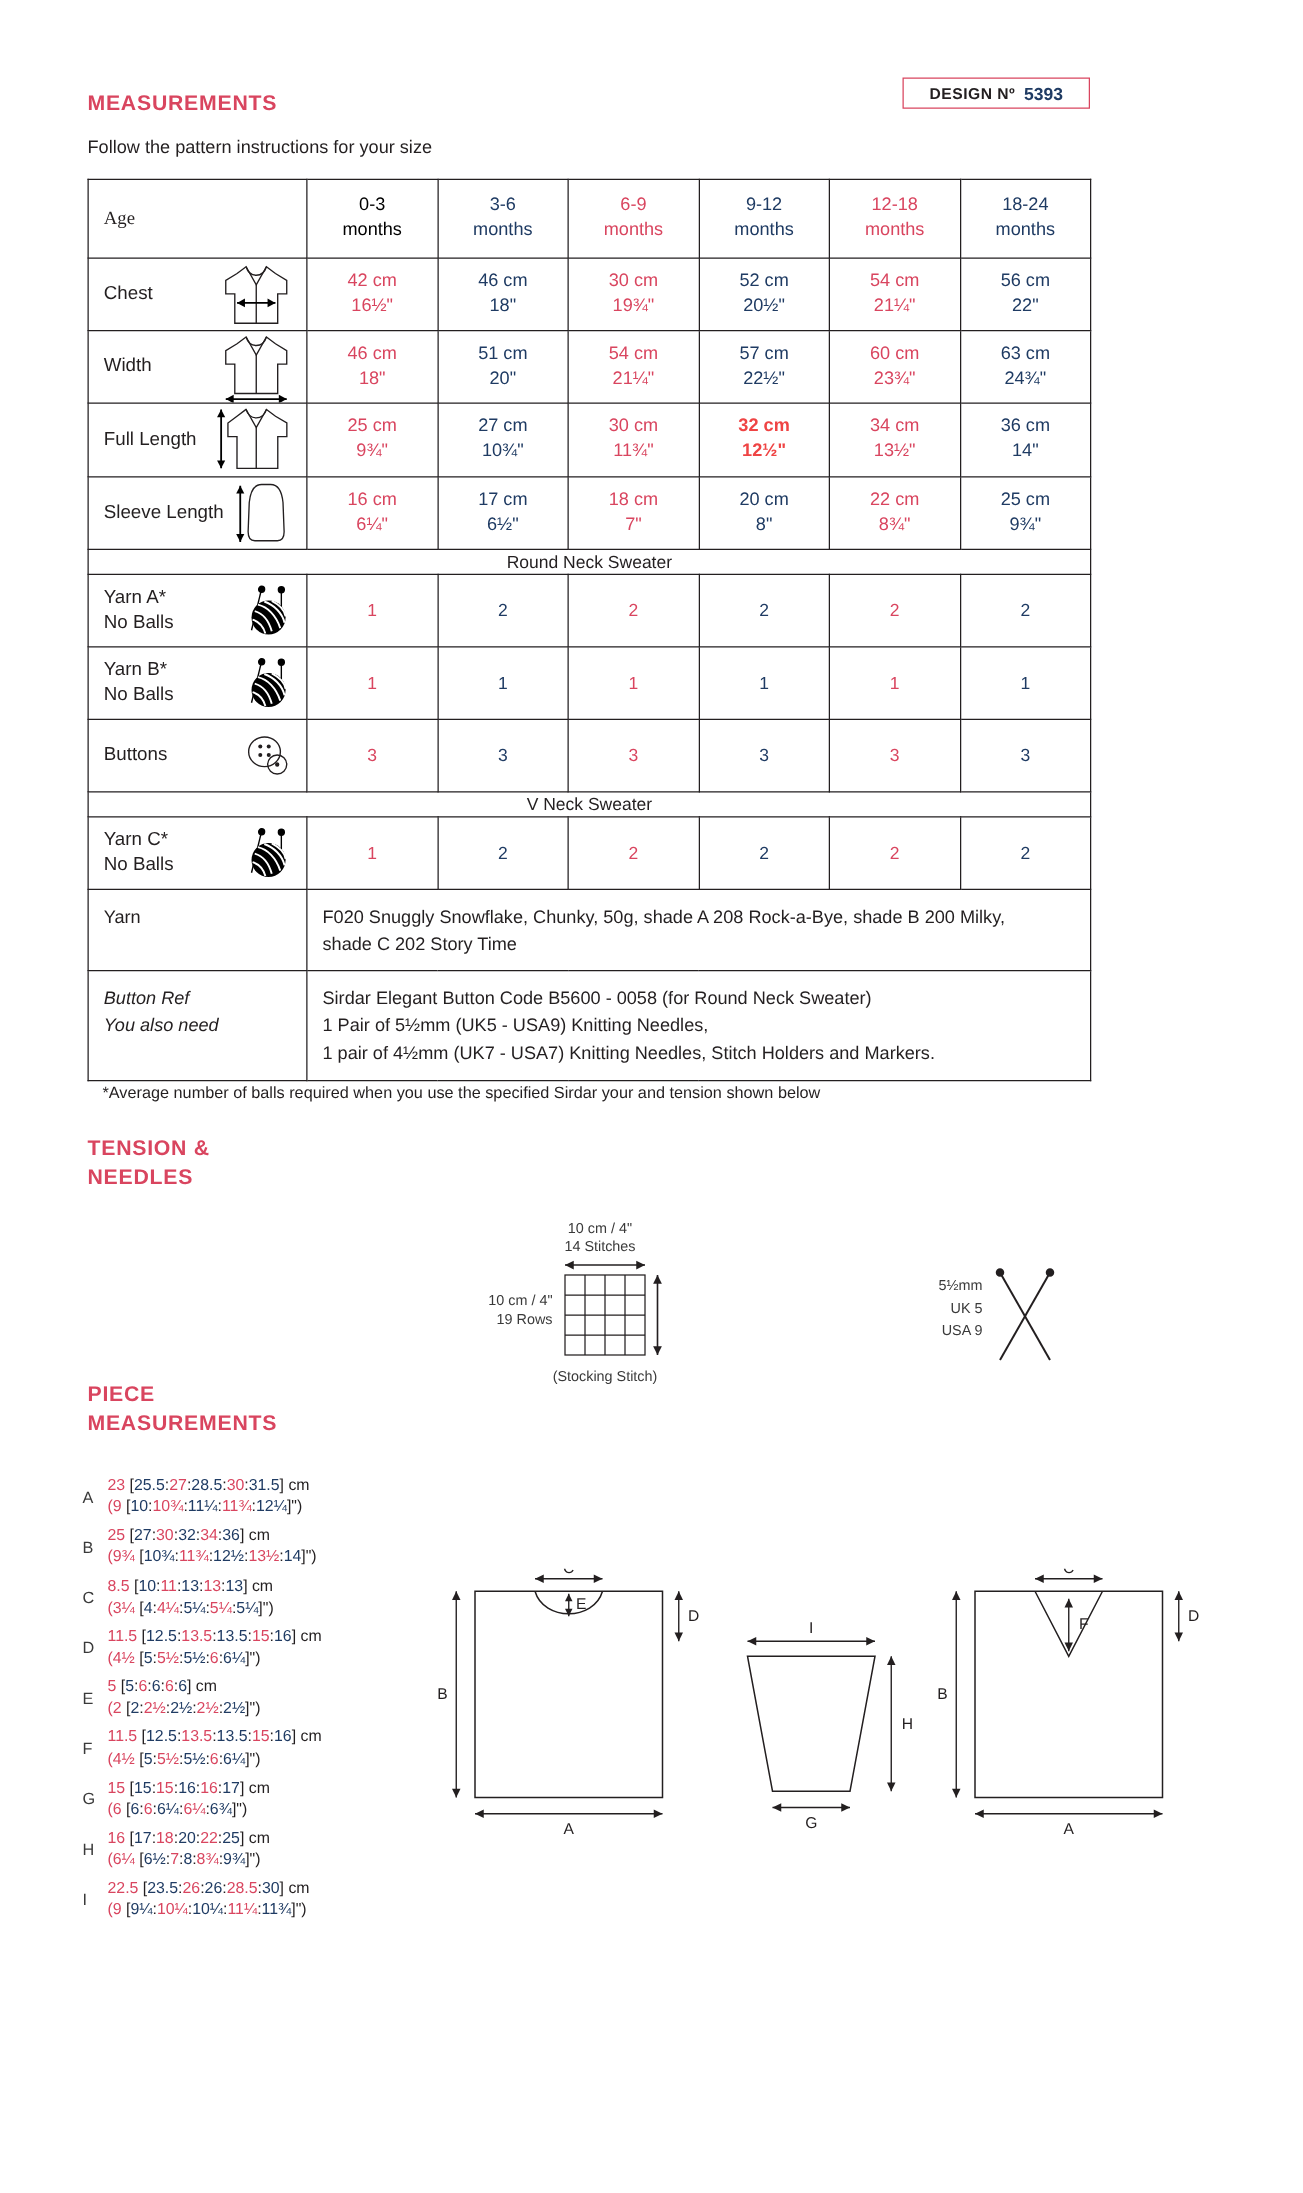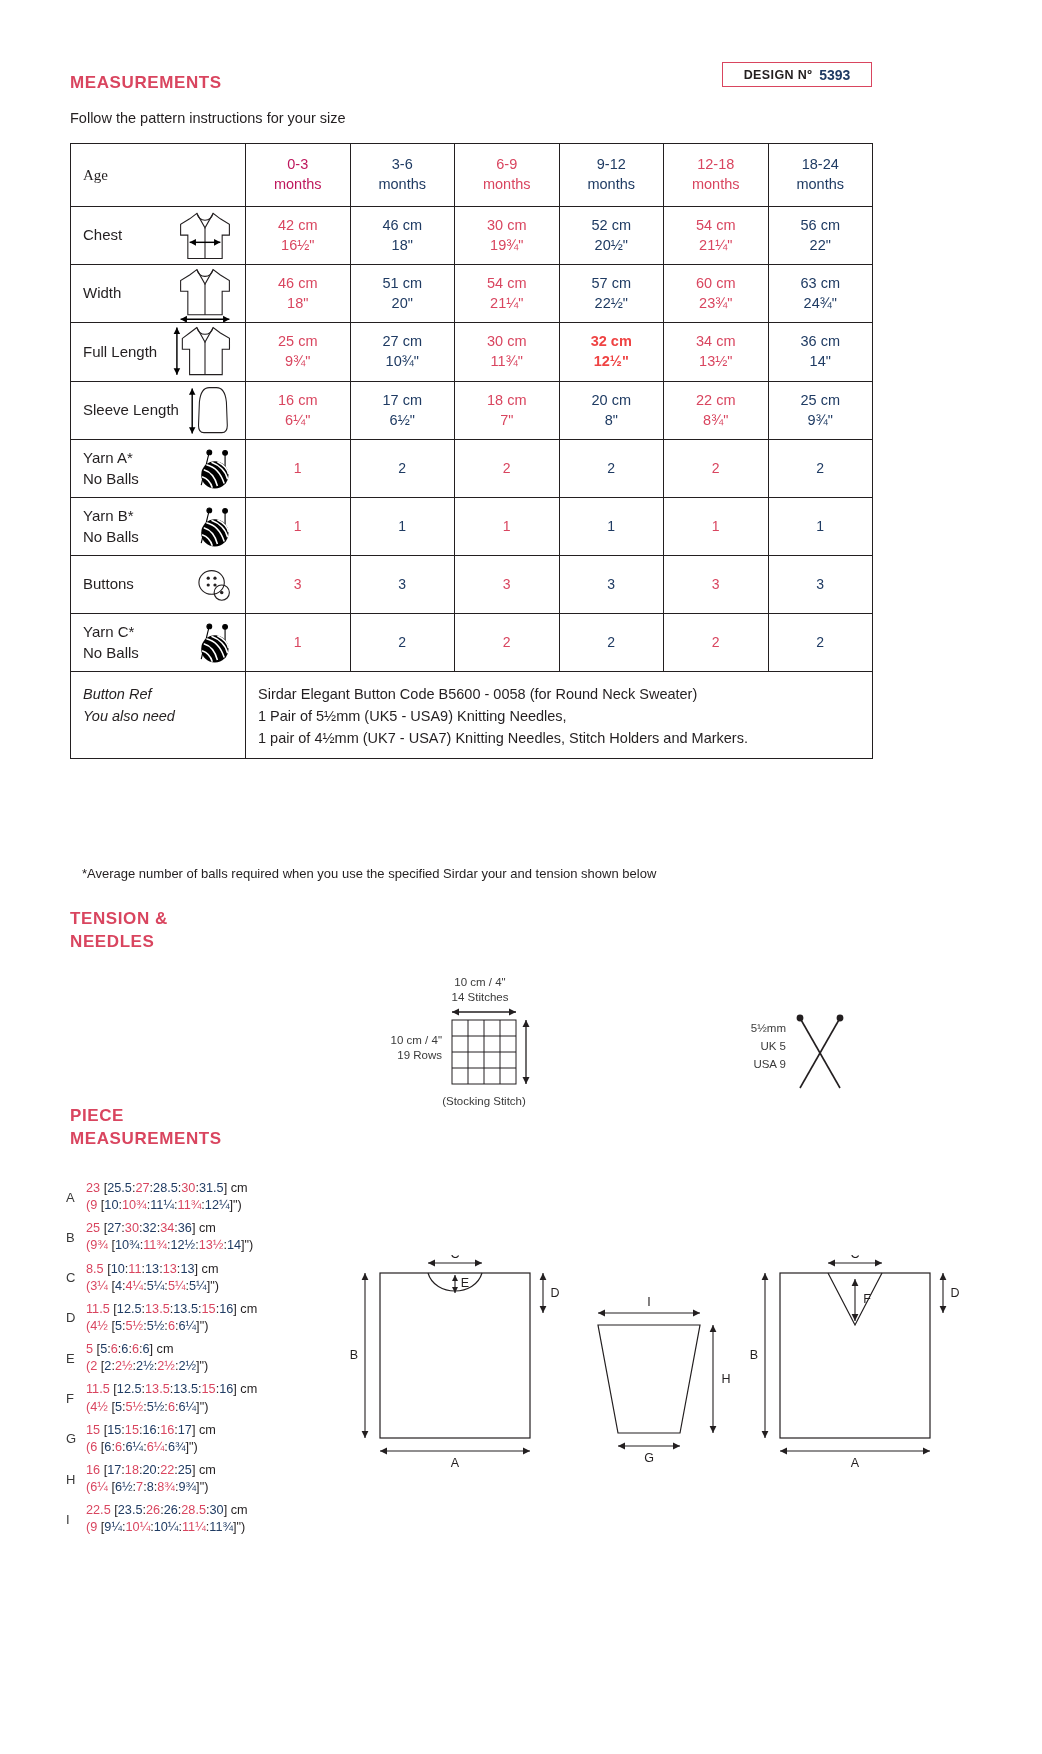--- a/index.html
+++ b/index.html
@@ -130,21 +130,21 @@
       <col class="col-size">
       <col class="col-size">
       <col class="col-size">
     <col class="col-size">
       <col class="col-size">
       <col class="col-size">
   </colgroup>
   <tbody id="table-body">
       <tr>
         <td class="lbl" style="height: 63px; font-family: Liberation Serif, serif;"><span>Age</span></td>
-        <td style="color: #be185d;">
+        <td style="color: #000000;">
           <span class="cm">0-3</span>
           <span class="inch">months</span>
         </td>
         <td style="color: rgb(31, 59, 99);">
           <span class="cm">3-6</span>
           <span class="inch">months</span>
         </td>
         <td style="color: rgb(217, 69, 95);">
           <span class="cm">6-9</span>
           <span class="inch">months</span>
@@ -332,20 +332,23 @@
           <span class="inch">8"</span>
         </td>
         <td style="color: rgb(217, 69, 95);">
           <span class="cm">22 cm</span>
           <span class="inch">8¾"</span>
         </td>
         <td style="color: rgb(31, 59, 99);">
           <span class="cm">25 cm</span>
           <span class="inch">9¾"</span>
         </td>
+      </tr>
+      <tr class="section-row">
+        <td colspan="7">Round Neck Sweater</td>
       </tr>
       <tr>
         <td class="lbl" style="height: 58px;">
           <div class="rowlabel-wrap">
             <span class="rowlabel-text">Yarn A*<br>No Balls</span>
             <span class="icon-slot">
               <svg viewBox="0 0 54 54" width="46" height="46">
                 <g stroke="#000" stroke-width="1.3" fill="none">
                   <line x1="12" y1="46" x2="21" y2="9"></line>
                   <circle cx="21.5" cy="7.5" r="2.8" fill="#000"></circle>
@@ -427,20 +430,23 @@
             </span>
           </div>
         </td>
         <td style="color: rgb(217, 69, 95);"><span>3</span></td>
         <td style="color: rgb(31, 59, 99);"><span>3</span></td>
         <td style="color: rgb(217, 69, 95);"><span>3</span></td>
         <td style="color: rgb(31, 59, 99);"><span>3</span></td>
         <td style="color: rgb(217, 69, 95);"><span>3</span></td>
         <td style="color: rgb(31, 59, 99);"><span>3</span></td>
       </tr>
+      <tr class="section-row">
+        <td colspan="7">V Neck Sweater</td>
+      </tr>
       <tr>
         <td class="lbl" style="height: 58px;">
           <div class="rowlabel-wrap">
             <span class="rowlabel-text">Yarn C*<br>No Balls</span>
             <span class="icon-slot">
               <svg viewBox="0 0 54 54" width="46" height="46">
                 <g stroke="#000" stroke-width="1.3" fill="none">
                   <line x1="12" y1="46" x2="21" y2="9"></line>
                   <circle cx="21.5" cy="7.5" r="2.8" fill="#000"></circle>
                   <line x1="40" y1="44" x2="40" y2="10"></line>
@@ -459,20 +465,27 @@
               </svg>
             </span>
           </div>
         </td>
         <td style="color: rgb(217, 69, 95);"><span>1</span></td>
         <td style="color: rgb(31, 59, 99);"><span>2</span></td>
         <td style="color: rgb(217, 69, 95);"><span>2</span></td>
         <td style="color: rgb(31, 59, 99);"><span>2</span></td>
         <td style="color: rgb(217, 69, 95);"><span>2</span></td>
         <td style="color: rgb(31, 59, 99);"><span>2</span></td>
+      </tr>
+      <tr>
+        <td class="lbl textcell" style="vertical-align: top; padding-top: 12px;"><span>Yarn</span></td>
+        <td class="textcell" colspan="6" style="vertical-align: top; padding-top: 12px;">
+          <div>F020 Snuggly Snowflake, Chunky, 50g, shade A 208 Rock-a-Bye, shade B 200 Milky,</div>
+          <div>shade C 202 Story Time</div>
+        </td>
       </tr>
       <tr>
         <td class="lbl textcell" style="vertical-align: top; padding-top: 12px; font-style: italic;"><span>Button Ref</span><br><span>You also need</span></td>
         <td class="textcell" colspan="6" style="vertical-align: top; padding-top: 12px;">
           <div>Sirdar Elegant Button Code B5600 - 0058 (for Round Neck Sweater)</div>
           <div>1 Pair of 5½mm (UK5 - USA9) Knitting Needles,</div>
           <div>1 pair of 4½mm (UK7 - USA7) Knitting Needles, Stitch Holders and Markers.</div>
         </td>
       </tr>
     </tbody>

